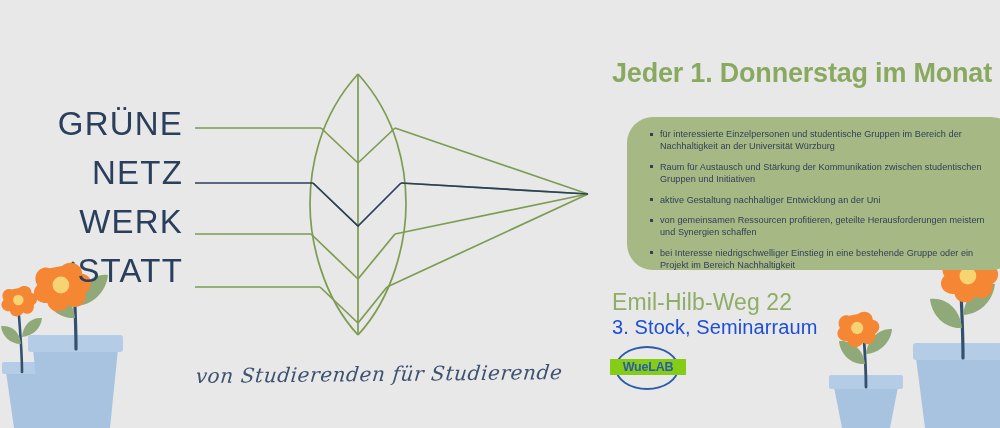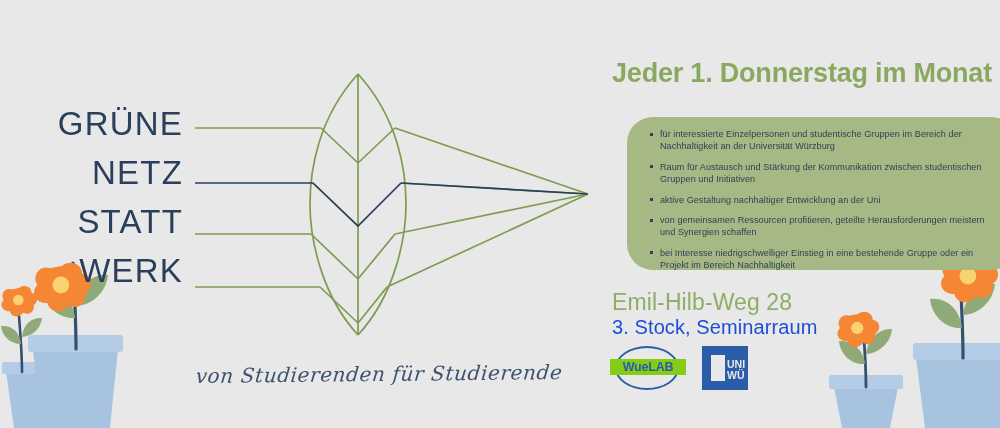--- a/index.html
+++ b/index.html
@@ -200,56 +200,47 @@
 
       <line x1="195" y1="183" x2="313" y2="183"></line>
       <path d="M313,183 L358,226 L401,183"></path>
       <path d="M401,183 L588,194"></path>
     </g>
   </svg>
 
   <div class="wordstack">
     <div class="word">GRÜNE</div>
     <div class="word">NETZ</div>
+    <div class="word">WERK</div>
     <div class="word">STATT</div>
-    <div class="word">WERK</div>
   </div>
 
   <div class="tagline">von Studierenden für Studierende</div>
 
   <div class="rightcol">
 
     <div class="headline">Jeder 1. Donnerstag im Monat</div>
 
     <div class="bulletbox">
       <ul class="bullets">
         <li>für interessierte Einzelpersonen und studentische Gruppen im Bereich der Nachhaltigkeit an der Universität Würzburg</li>
         <li>Raum für Austausch und Stärkung der Kommunikation zwischen studentischen Gruppen und Initiativen</li>
         <li>aktive Gestaltung nachhaltiger Entwicklung an der Uni</li>
         <li>von gemeinsamen Ressourcen profitieren, geteilte Herausforderungen meistern und Synergien schaffen</li>
         <li>bei Interesse niedrigschwelliger Einstieg in eine bestehende Gruppe oder ein Projekt im Bereich Nachhaltigkeit</li>
       </ul>
     </div>
 
-    <div class="addr1">Emil-Hilb-Weg 28</div>
+    <div class="addr1">Emil-Hilb-Weg 22</div>
     <div class="addr2">3. Stock, Seminarraum</div>
 
     <div class="logos">
 
       <div class="wuelab">
         <div class="ring"></div>
         <div class="txt">WueLAB</div>
       </div>
 
-      <div class="uniwue">
-        <svg width="46" height="44" viewBox="0 0 46 44">
-          <path d="M0,0 H46 V44 H0 Z" fill="#2a5ca8"></path>
-          <path d="M9,9 H37 V35 H9 Z" fill="#e8e8e8"></path>
-          <path d="M23,9 H46 V44 H23 Z" fill="#2a5ca8"></path>
-          <text x="25" y="22" font-family="'Liberation Sans',sans-serif" font-size="10.5" font-weight="bold" fill="#e8e8e8">UNI</text>
-          <text x="25" y="33" font-family="'Liberation Sans',sans-serif" font-size="10.5" font-weight="bold" fill="#e8e8e8">WÜ</text>
-        </svg>
-      </div>
 
     </div>
   </div>
 
 </div>
 
 </body></html>

